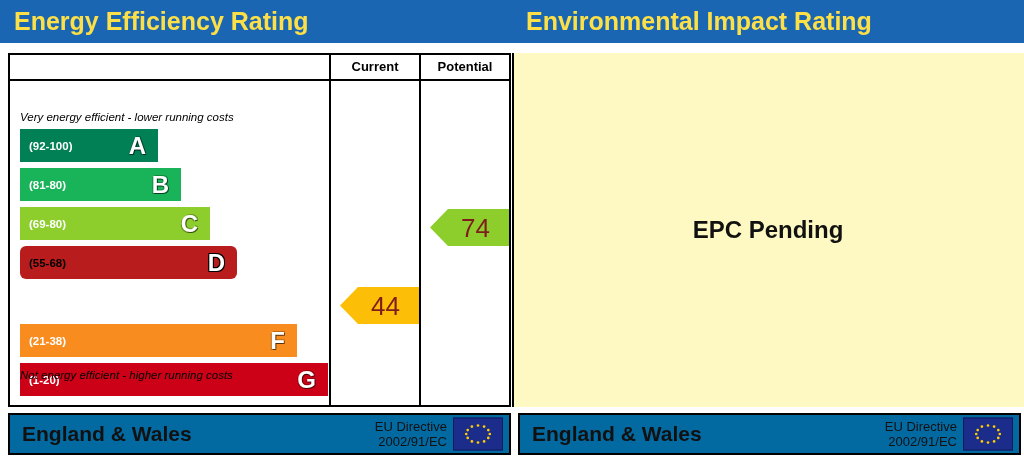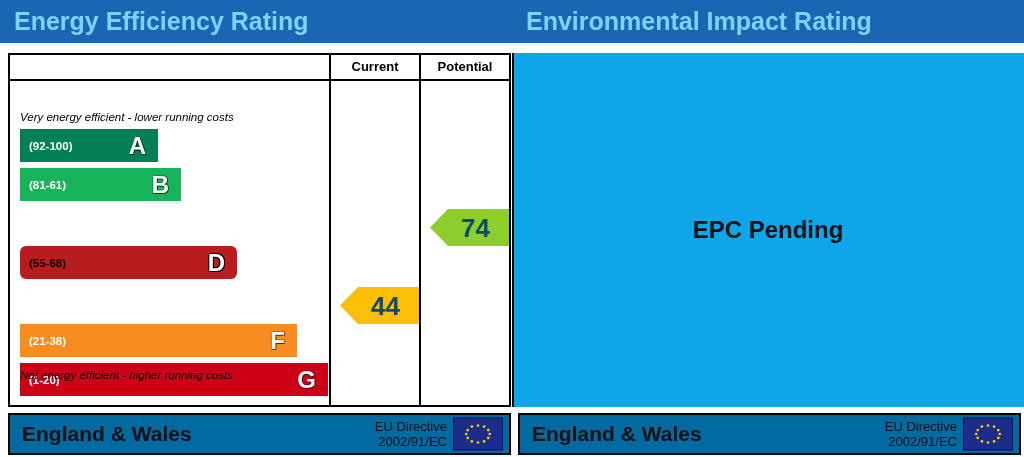--- a/index.html
+++ b/index.html
@@ -42,21 +42,21 @@
     height: 43px;
     background: #1a66b3;
     box-sizing: border-box;
   }
   .titlebar .title {
     position: absolute;
     left: 14px;
     top: 7px;
     font-size: 25px;
     font-weight: bold;
-    color: #7dd3fc;
+    color: #fde047;
     letter-spacing: 0px;
     white-space: nowrap;
   }
 
   
   .chart {
     position: absolute;
     left: 8px;
     top: 53px;
     width: 503px;
@@ -159,34 +159,34 @@
     position: absolute;
     height: 37px;
     display: flex;
     align-items: center;
     justify-content: center;
     -webkit-clip-path: polygon(18px 0, 100% 0, 100% 100%, 18px 100%, 0 50%);
     clip-path: polygon(18px 0, 100% 0, 100% 100%, 18px 100%, 0 50%);
   }
   .arrow .val {
     font-size: 26px;
-    font-weight: bold;
-    color: #0c4a6e;
+    font-weight: normal;
+    color: #7f1d1d;
     padding-left: 12px;
     line-height: 1;
   }
 
   
   .right-body {
     position: absolute;
     left: 512px;
     top: 53px;
     width: 512px;
     height: 354px;
-    background: #0ea5e9;
+    background: #fef9c3;
     box-sizing: border-box;
   }
   .right-body .leftrule {
     position: absolute;
     left: 0;
     top: 0;
     width: 2px;
     height: 354px;
     background: #000;
   }
@@ -273,24 +273,28 @@
       <div class="bars">
 
         <div class="caption caption-top">Very energy efficient - lower running costs</div>
 
         <div class="band" style="top:48px; width:138px; background:#008054;">
           <span class="range">(92-100)</span>
           <span class="letter">A</span>
         </div>
 
         <div class="band" style="top:87px; width:161px; background:#19b459;">
-          <span class="range">(81-61)</span>
+          <span class="range">(81-80)</span>
           <span class="letter">B</span>
         </div>
 
+        <div class="band" style="top:126px; width:190px; background:#8dce2d;">
+          <span class="range">(69-80)</span>
+          <span class="letter">C</span>
+        </div>
 
         <div class="band dark-range dark-letter" style="top:165px; width:217px; background:#b91c1c;border-radius:6px;">
           <span class="range">(55-68)</span>
           <span class="letter">D</span>
         </div>
 
 
         <div class="band" style="top:243px; width:277px; background:#f88c1f;">
           <span class="range">(21-38)</span>
           <span class="letter">F</span>

